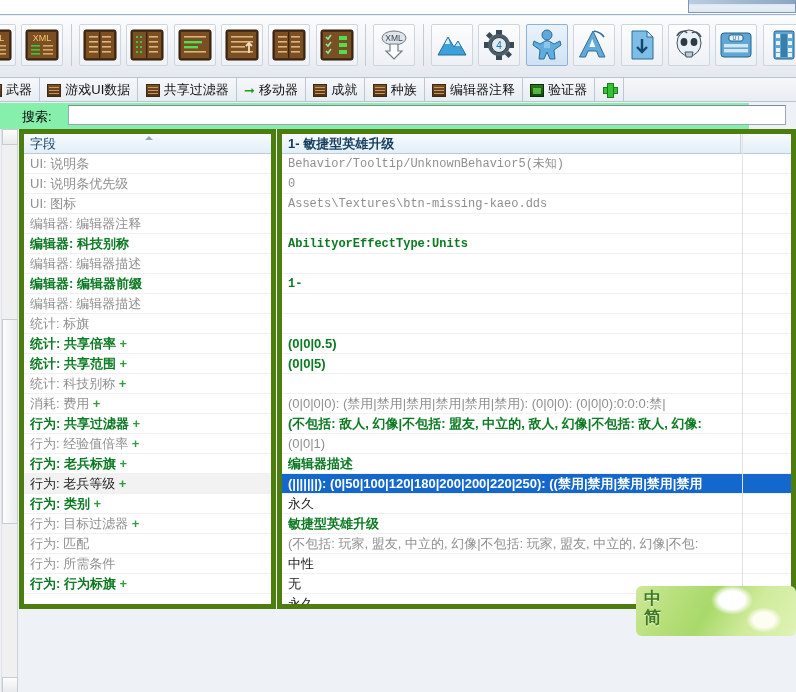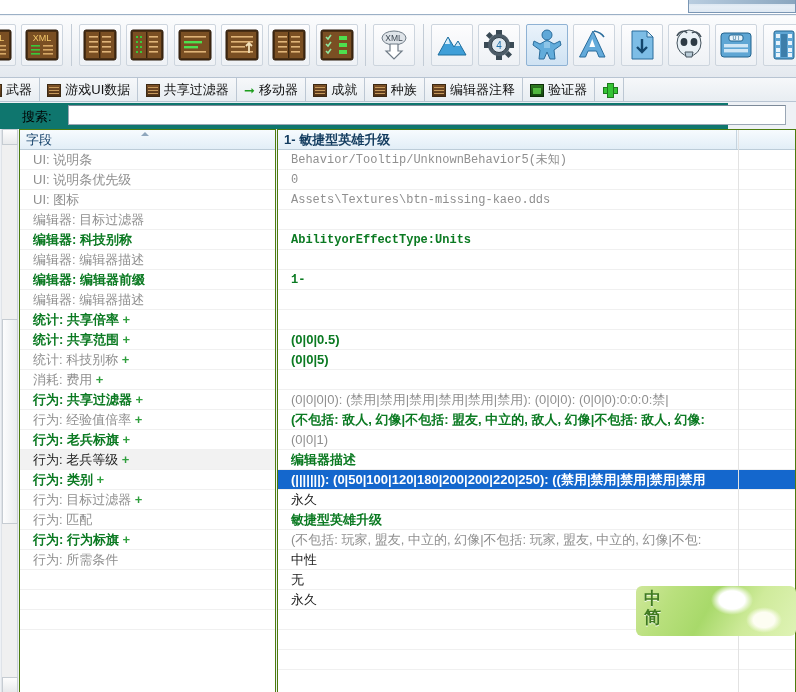--- a/index.html
+++ b/index.html
@@ -86,21 +86,22 @@
   }
   .tab .plus{
     display:inline-block;vertical-align:-2px;width:13px;height:13px;position:relative;
   }
   .tab .plus i{position:absolute;background:#35c335;border:1px solid #1d7a1d;}
   .tab .plus i.h{left:0;top:4px;width:13px;height:5px;}
   .tab .plus i.v{left:4px;top:0;width:5px;height:13px;}
   
   #searchrow{
     position:absolute;left:0;top:88px;width:728px;height:26px;
-    background:#0f766e;
+    background:#86efac;
+    padding-left:21px;
   }
   #search-label{
     position:absolute;left:22px;top:5px;font-size:13px;color:#000;
   }
   #search-input{
     position:absolute;left:68px;top:2px;width:718px;height:20px;
     border:1px solid #9aa7b5;border-top-color:#7d8a99;
     background:#ffffff;box-sizing:border-box;
     font-family:"Liberation Sans",sans-serif;font-size:12px;
     padding:1px 3px;outline:none;
@@ -124,22 +125,22 @@
   #left-thumb{
     position:absolute;left:0;top:190px;width:16px;height:205px;
     background:linear-gradient(to right,#fdfdfd,#e9ecef);
     border:1px solid #c6ccd2;box-sizing:border-box;
   }
   
   #main{
     position:absolute;left:19px;top:114px;width:777px;height:564px;
   }
   .grid-panel{
-    position:absolute;top:0;height:564px;
-    background:#fff;border:1px solid #4d7c0f;box-sizing:border-box;
+    position:absolute;top:0;height:480px;
+    background:#fff;border:5px solid #4d7c0f;box-sizing:border-box;
     overflow:hidden;
   }
   #fields-panel{left:0;width:257px;}
   #values-panel{left:258px;width:519px;}
   .hdr{
     height:20px;line-height:19px;
     background:linear-gradient(to bottom,#f7fbfe,#e2eef7);
     border-bottom:1px solid #bcccd8;
     box-sizing:border-box;position:relative;
   }
@@ -151,21 +152,21 @@
   }
   .sortmark{
     position:absolute;right:0;top:0;width:0;height:0;
     border-left:4px solid transparent;border-right:4px solid transparent;
     border-bottom:4px solid #8fa7bd;
   }
   .rows{position:absolute;left:0;right:0;top:20px;bottom:0;}
   .row{
     height:20px;line-height:20px;
     border-bottom:1px solid #f0f0f0;
-    box-sizing:border-box;position:relative;white-space:nowrap;overflow:hidden;padding-left:7px;
+    box-sizing:border-box;position:relative;white-space:nowrap;overflow:hidden;
   }
   .row.hover{background:#f2f2f2;}
   .row.sel{background:#1467cd;}
   .rowtext{
     display:block;padding-left:6px;font-size:13px;overflow:hidden;
     white-space:nowrap;text-overflow:clip;
   }
   .c-gray{color:#8f8f8f;}
   .c-green{color:#0b7a22;font-weight:bold;}
   .c-dark{color:#222;}
@@ -506,33 +507,36 @@
           <div class="row">
             <span class="rowtext c-gray">UI: 说明条</span>
           </div>
           <div class="row">
             <span class="rowtext c-gray">UI: 说明条优先级</span>
           </div>
           <div class="row">
             <span class="rowtext c-gray">UI: 图标</span>
           </div>
           <div class="row">
-            <span class="rowtext c-gray">编辑器: 目标过滤器</span>
+            <span class="rowtext c-gray">编辑器: 编辑器注释</span>
           </div>
           <div class="row">
             <span class="rowtext c-green">编辑器: 科技别称</span>
           </div>
           <div class="row">
             <span class="rowtext c-gray">编辑器: 编辑器描述</span>
           </div>
           <div class="row">
             <span class="rowtext c-green">编辑器: 编辑器前缀</span>
           </div>
           <div class="row">
             <span class="rowtext c-gray">编辑器: 编辑器描述</span>
+          </div>
+          <div class="row">
+            <span class="rowtext c-gray">统计: 标旗</span>
           </div>
           <div class="row">
             <span class="rowtext c-green">统计: 共享倍率<span class="plusmk"> +</span></span>
           </div>
           <div class="row">
             <span class="rowtext c-green">统计: 共享范围<span class="plusmk"> +</span></span>
           </div>
           <div class="row">
             <span class="rowtext c-gray">统计: 科技别称<span class="plusmk"> +</span></span>
           </div>
@@ -554,24 +558,24 @@
           <div class="row">
             <span class="rowtext c-green">行为: 类别<span class="plusmk"> +</span></span>
           </div>
           <div class="row">
             <span class="rowtext c-gray">行为: 目标过滤器<span class="plusmk"> +</span></span>
           </div>
           <div class="row">
             <span class="rowtext c-gray">行为: 匹配</span>
           </div>
           <div class="row">
+            <span class="rowtext c-gray">行为: 所需条件</span>
+          </div>
+          <div class="row">
             <span class="rowtext c-green">行为: 行为标旗<span class="plusmk"> +</span></span>
-          </div>
-          <div class="row">
-            <span class="rowtext c-gray">行为: 所需条件</span>
           </div>
           <div class="row">
             <span class="rowtext c-gray"></span>
           </div>
           <div class="row">
             <span class="rowtext c-gray"></span>
           </div>
           <div class="row">
             <span class="rowtext c-gray"></span>
           </div>

